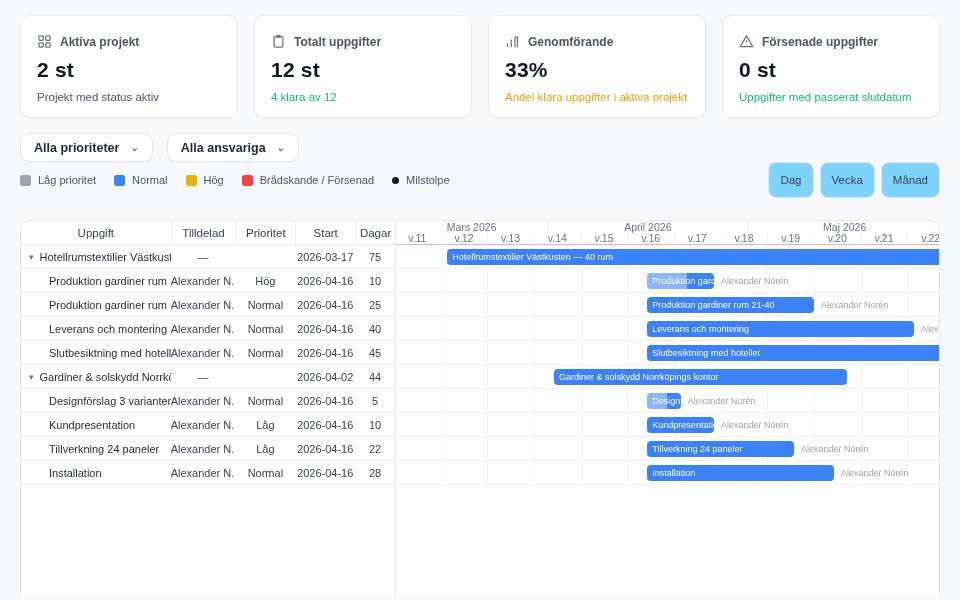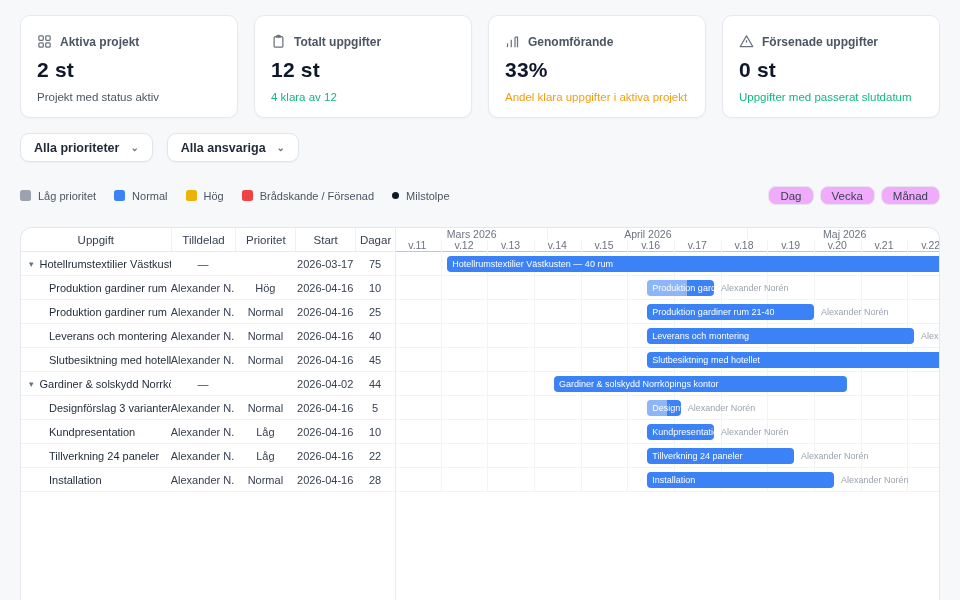--- a/index.html
+++ b/index.html
@@ -20,27 +20,27 @@
   .sub-orange { color:#f59e0b; }
 
   
   .filters { display:flex; gap:14px; margin-top:15px; }
   .btn { display:inline-flex; align-items:center; gap:7px; background:#fff; border:1px solid #e2e5ea;
          border-radius:9px; height:29px; padding:0 13px; font-size:12.5px; font-weight:600; color:#1f2937;
          box-shadow:0 1px 1px rgba(16,24,40,.04); cursor:pointer; }
   .btn .chev { font-size:10px; color:#6b7280; margin-left:4px; }
 
   
-  .legendbar { display:flex; align-items:center; justify-content:space-between; margin-top:24px; }
+  .legendbar { display:flex; align-items:center; justify-content:space-between; }
   .legend { display:flex; align-items:center; gap:18px; }
   .legend-item { display:flex; align-items:center; gap:7px; font-size:11px; color:#4b5563; }
   .swatch { width:11px; height:11px; border-radius:2.5px; display:inline-block; }
   .dot { width:7px; height:7px; border-radius:50%; display:inline-block; }
   .viewtoggle { display:flex; gap:6px; }
-  .vbtn { background:#f0abfc; border:1px solid #e2e5ea; border-radius:8px; height:19px; padding:0 11px;
+  .vbtn { background:#7dd3fc; border:1px solid #e2e5ea; border-radius:8px; height:36px; padding:0 11px;
           font-size:11.5px; font-weight:500; color:#374151; cursor:pointer; }
 
   
   .panel { position:relative; margin-top:22px; height:376px; background:#fff;
            border:1px solid #e5e7eb; border-bottom:none; border-radius:12px 12px 0 0; overflow:hidden; }
   .left-pane { position:absolute; left:0; top:0; bottom:0; width:375px; border-right:1px solid #e8eaee; }
   .thead { display:flex; height:24px; border-bottom:1px solid #e8eaee; align-items:center; }
   .th { font-size:11.5px; font-weight:500; color:#374151; text-align:center; }
   .th + .th { border-left:1px solid #eef0f3; height:100%; display:flex; align-items:center; justify-content:center; }
   .c-task{width:150px;} .c-ass{width:65px;} .c-pri{width:60px;} .c-start{width:60px;} .c-days{width:40px;}

